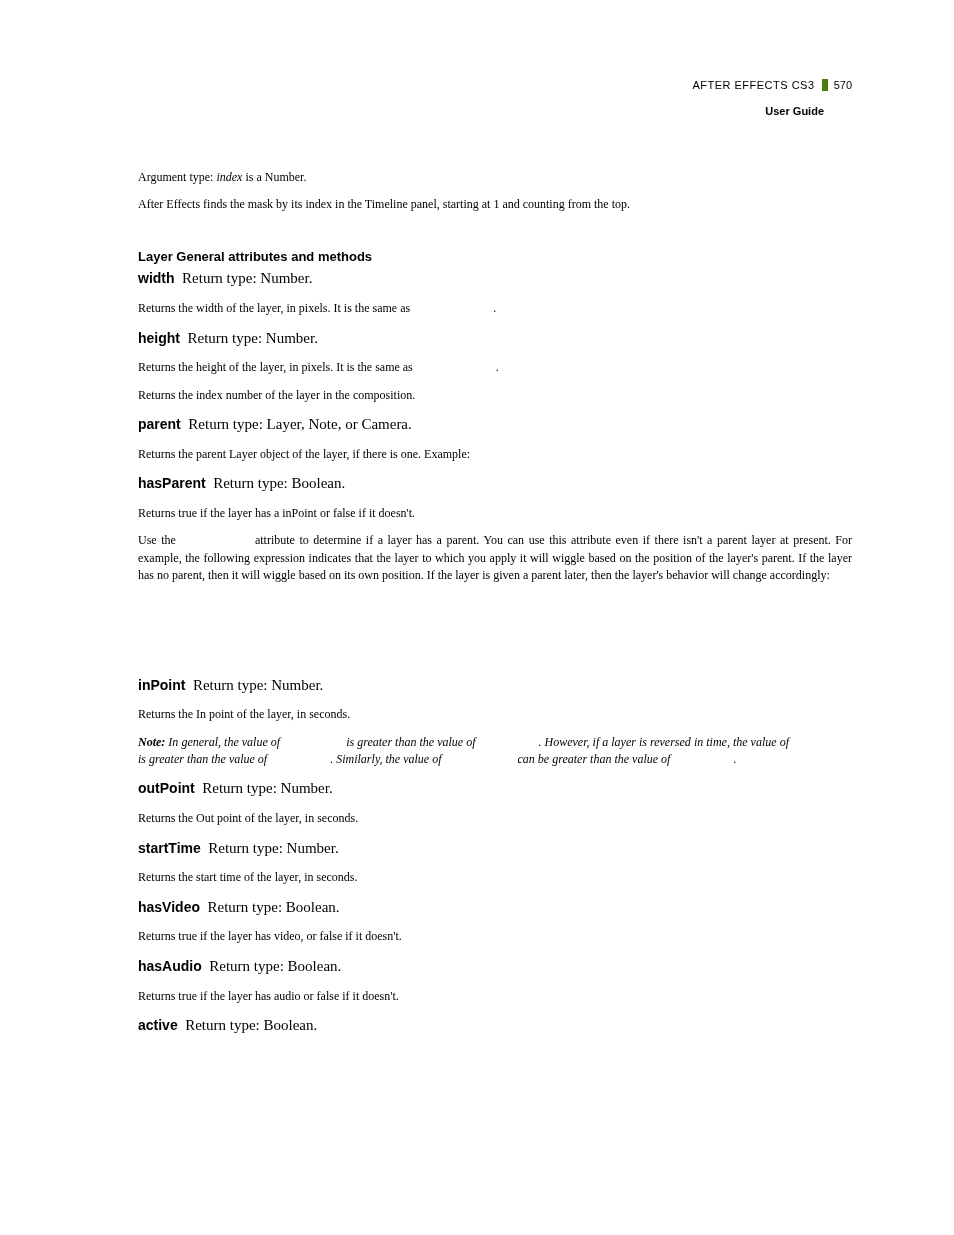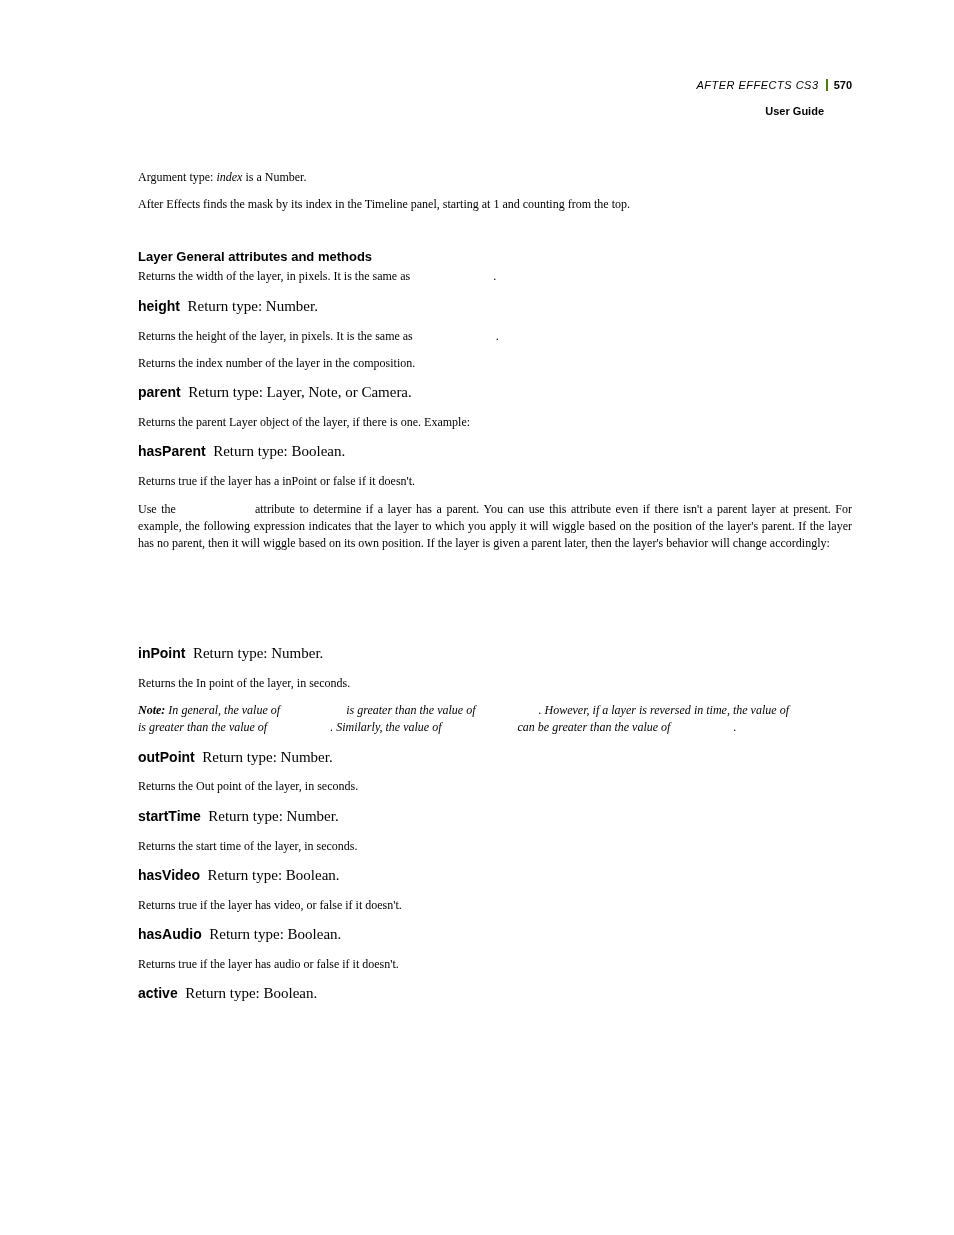--- a/index.html
+++ b/index.html
@@ -16,25 +16,24 @@
   }
   .header {
     text-align: right;
     font-family: "Myriad Pro", "Helvetica Neue", Arial, sans-serif;
     font-size: 11px;
     line-height: 1.3;
     margin-bottom: 50px;
   }
   .header-line1 {
     letter-spacing: 0.5px;
-    font-style: italic;
   }
   .header-page {
-    font-weight: bold;
-    border-left: 2px solid #4d7c0f;
+    font-weight: normal;
+    border-left: 6px solid #4d7c0f;
     padding-left: 6px;
     margin-left: 4px;
   }
   .header-line2 {
     font-weight: bold;
     padding-right: 28px;
     margin-top: 12px;
   }
   .body-text {
     font-size: 12px;
@@ -84,20 +83,23 @@
   </div>
 
   <p class="body-text">
     <span>Argument type: </span><span class="italic">index</span><span> is a Number.</span>
   </p>
 
   <p class="body-text">After Effects finds the mask by its index in the Timeline panel, starting at 1 and counting from the top.</p>
 
   <h2 class="section-title">Layer General attributes and methods</h2>
 
+  <p class="entry">
+    <span class="term">width</span>&nbsp;&nbsp;<span>Return type: Number.</span>
+  </p>
   <p class="body-text">
     <span>Returns the width of the layer, in pixels. It is the same as </span><span class="gap-lg"></span><span>.</span>
   </p>
 
   <p class="entry">
     <span class="term">height</span>&nbsp;&nbsp;<span>Return type: Number.</span>
   </p>
   <p class="body-text">
     <span>Returns the height of the layer, in pixels. It is the same as </span><span class="gap-lg"></span><span>.</span>
   </p>

